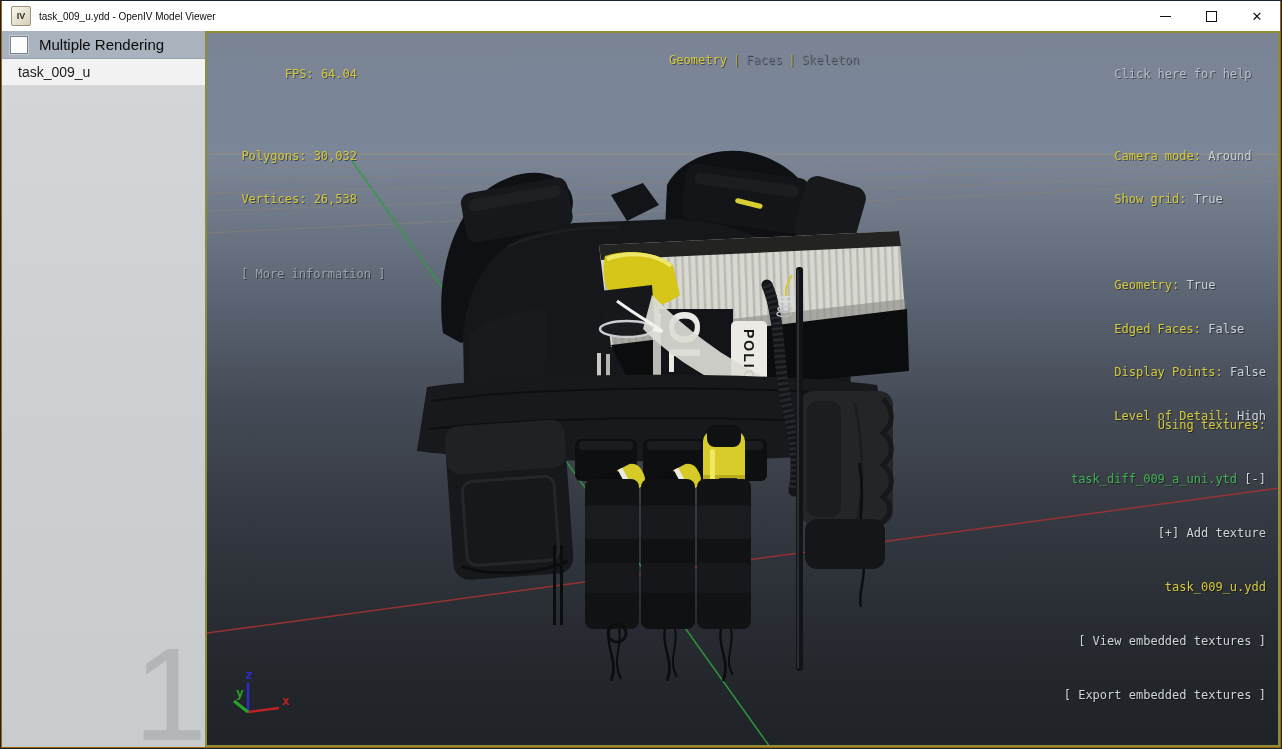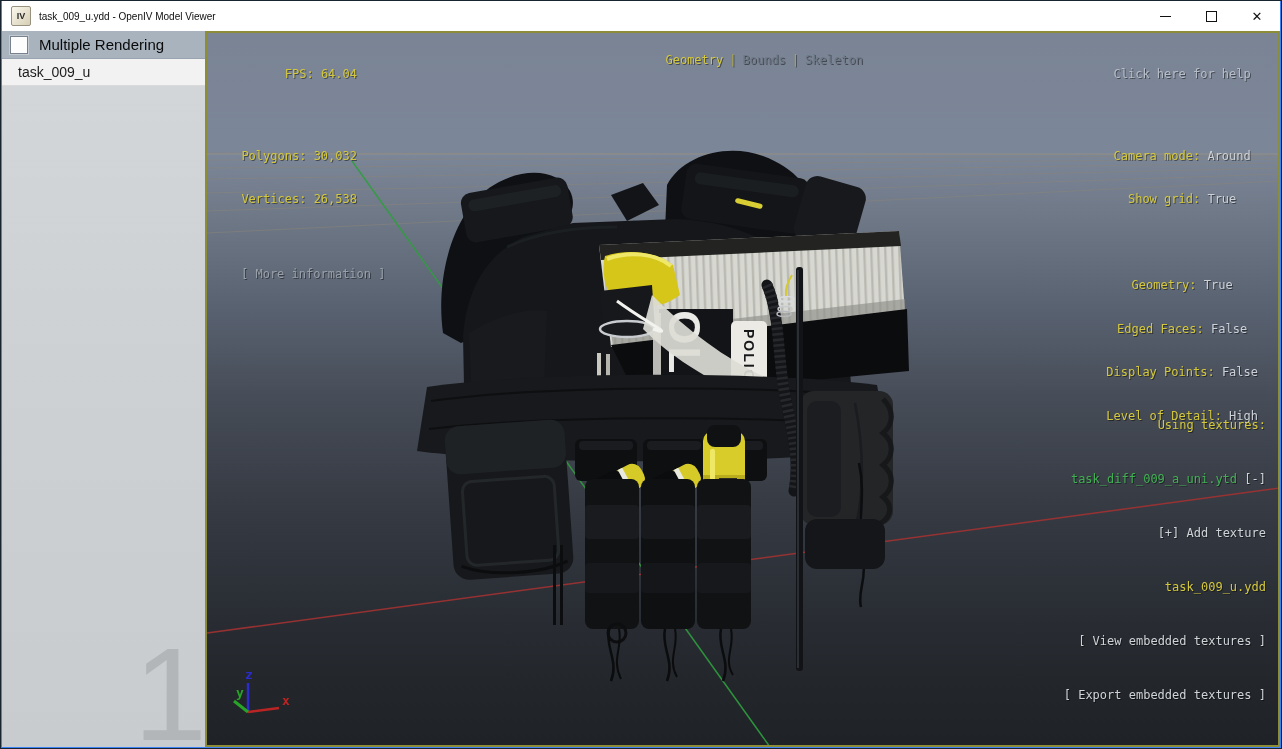--- a/index.html
+++ b/index.html
@@ -2,21 +2,21 @@
 <html><head>
 <meta charset="utf-8">
 <style>
   html,body{margin:0;padding:0;}
   body{
     width:1282px;height:749px;overflow:hidden;background:#000;
     font-family:"Liberation Sans",sans-serif;
     position:relative;
   }
   .window{
-    position:absolute;inset:0;background:#3b82f6;
+    position:absolute;inset:0;background:#a16207;
     border:1px solid #182430;box-sizing:border-box;
   }
   
   .titlebar{
     position:absolute;top:0;left:1px;right:1px;height:30px;
     background:#ffffff;display:flex;align-items:center;
   }
   .app-icon{
     width:18px;height:18px;margin:0 8px 0 9px;border-radius:2px;
     border:1px solid #97917f;background:linear-gradient(135deg,#fbf8ee,#d6cfb4);
@@ -75,21 +75,21 @@
   .val{color:#ccd1d7;}
   .muted{color:#98a0aa;margin-left:26px;}
   .help{color:#b7bec7;}
   .btn-light{color:#ced3d8;}
   .file-green{color:#42b052;margin-left:16px;}
   .tab-active{color:#d4c83c;}
   .tab-inactive{color:#6d7884;}
   .tab-sep{color:#b0a83a;padding:0 6px;}
   .ov-stats{top:5px;left:8px;width:142px;text-align:right;}
   .ov-tabs{top:5px;left:0;right:0;text-align:center;}
-  .ov-settings{top:5px;right:20px;text-align:center;}
+  .ov-settings{top:5px;right:12px;text-align:left;}
   .ov-textures{bottom:5px;right:12px;text-align:right;line-height:18px;}
   .gap9{height:9px;}
   .gap13{height:13.5px;}
   .gap2{height:2.5px;}
 </style>
 </head>
 <body>
 
 <div class="window">
 
@@ -288,21 +288,21 @@
     <div class="overlay ov-stats">
       <div><span class="yellow">FPS:</span><span class="yellow"> </span><span class="yellow">64.04</span></div>
       <div class="gap9"></div>
       <div><span class="yellow">Polygons:</span><span class="yellow"> </span><span class="yellow">30,032</span></div>
       <div><span class="yellow">Vertices:</span><span class="yellow"> </span><span class="yellow">26,538</span></div>
       <div class="gap2"></div>
       <div class="muted">[ More information ]</div>
     </div>
 
     <div class="overlay ov-tabs">
-      <span class="tab-active">Geometry</span><span class="tab-sep">|</span><span class="tab-inactive">Bounds</span><span class="tab-sep">|</span><span class="tab-inactive">Skeleton</span>
+      <span class="tab-active">Geometry</span><span class="tab-sep">|</span><span class="tab-inactive">Faces</span><span class="tab-sep">|</span><span class="tab-inactive">Skeleton</span>
     </div>
 
     <div class="overlay ov-settings">
       <div class="help">Click here for help</div>
       <div class="gap9"></div>
       <div><span class="yellow">Camera mode:</span><span> </span><span class="val">Around</span></div>
       <div><span class="yellow">Show grid:</span><span> </span><span class="val">True</span></div>
       <div class="gap13"></div>
       <div><span class="yellow">Geometry:</span><span> </span><span class="val">True</span></div>
       <div><span class="yellow">Edged Faces:</span><span> </span><span class="val">False</span></div>

